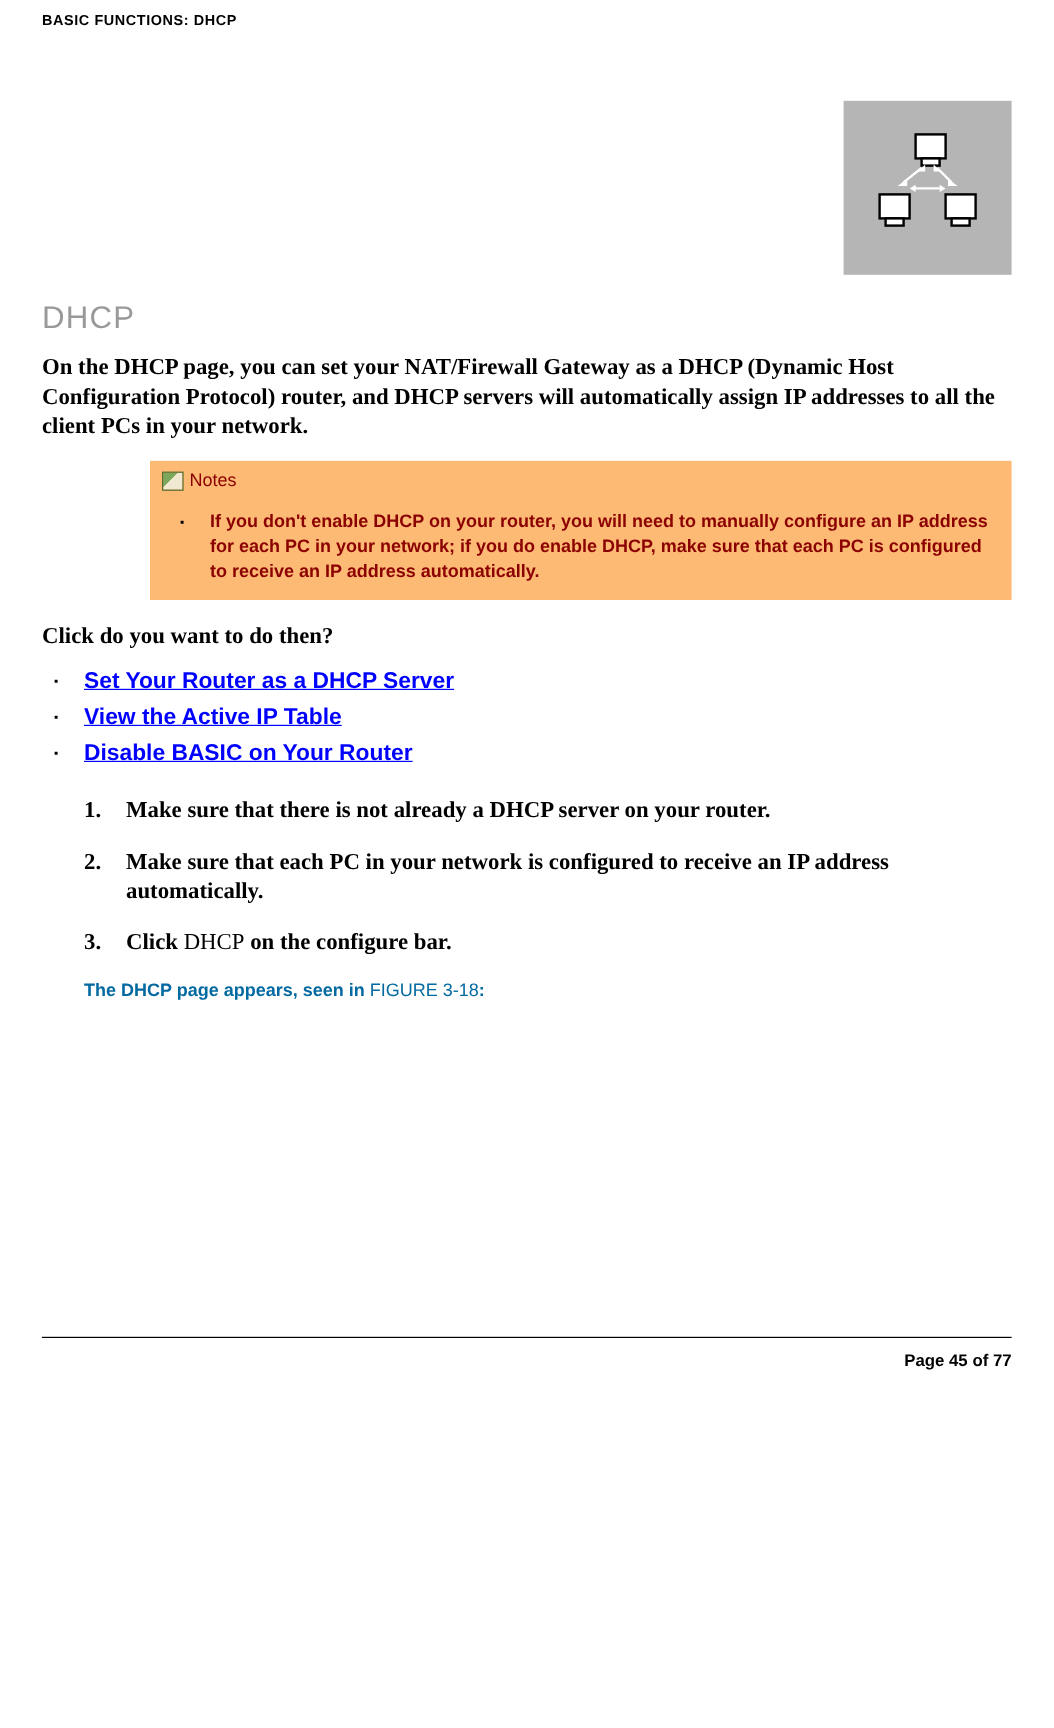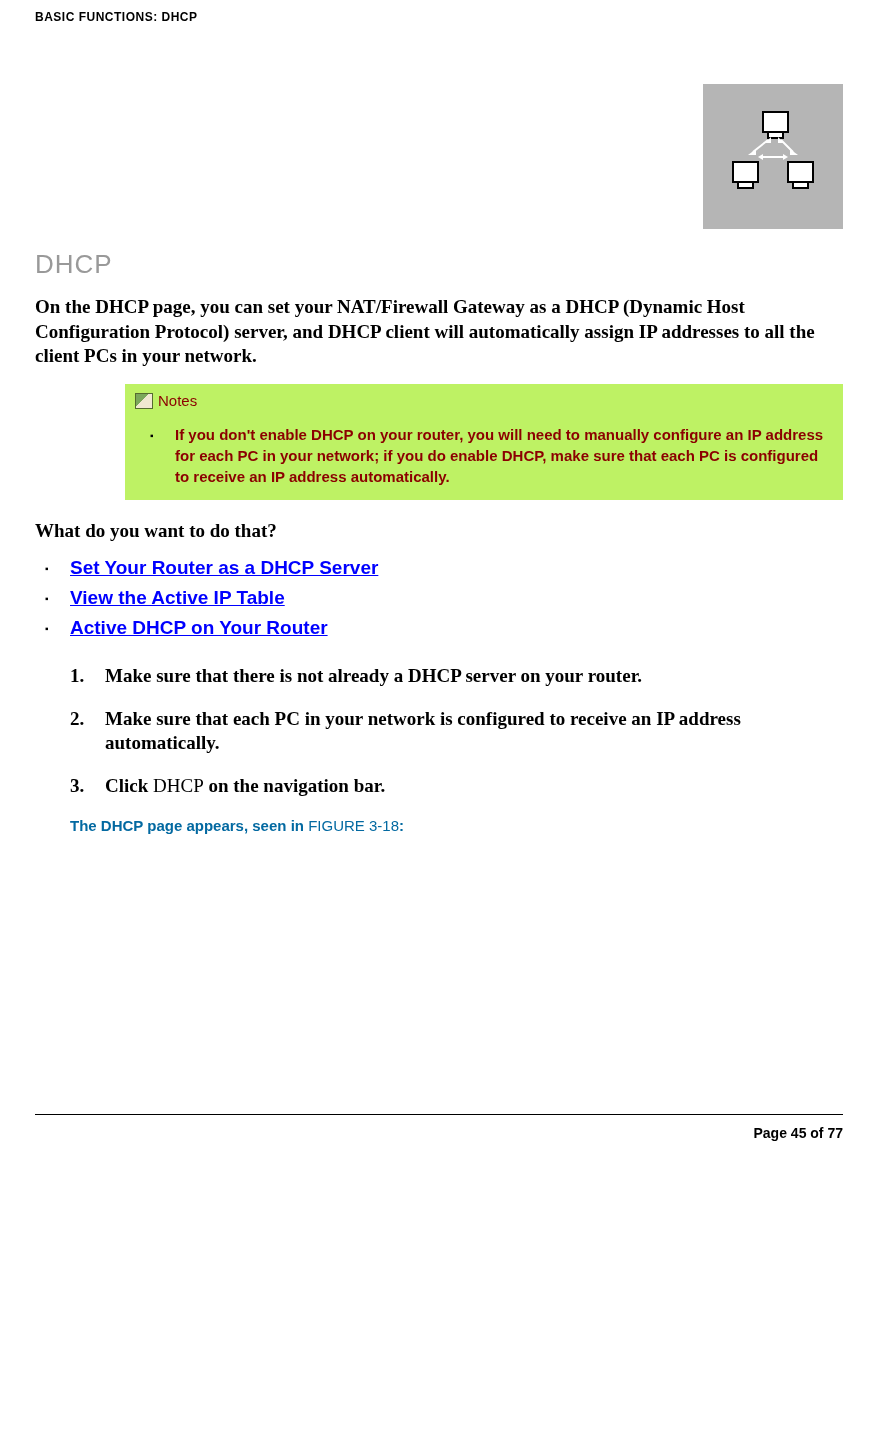--- a/index.html
+++ b/index.html
@@ -47,21 +47,21 @@
       letter-spacing: 1px;
     }
     .intro-text {
       font-family: 'Times New Roman', serif;
       font-size: 19px;
       font-weight: bold;
       line-height: 1.3;
       margin-bottom: 15px;
     }
     .notes-box {
-      background: #bef264;
+      background: #fdba74;
       margin-left: 90px;
       margin-right: 0px;
       padding: 8px 15px 8px 10px;
     }
     .notes-header {
       display: flex;
       align-items: center;
     }
     .notes-icon {
       width: 16px;
@@ -208,45 +208,45 @@
       <polygon points="48,30 42,36 48,36" fill="white"></polygon>
       <polygon points="55,30 61,36 55,36" fill="white"></polygon>
       <polygon points="35,50 40,47 40,53" fill="white"></polygon>
       <polygon points="65,50 60,47 60,53" fill="white"></polygon>
     </svg>
   </div>
   <div class="clear"></div>
 
   <h1 class="section-title">DHCP</h1>
 
-  <div class="intro-text">On the DHCP page, you can set your NAT/Firewall Gateway as a DHCP (Dynamic Host Configuration Protocol) server, and DHCP client will automatically assign IP addresses to all the client PCs in your network.</div>
+  <div class="intro-text">On the DHCP page, you can set your NAT/Firewall Gateway as a DHCP (Dynamic Host Configuration Protocol) router, and DHCP servers will automatically assign IP addresses to all the client PCs in your network.</div>
 
   <div class="notes-box">
     <div class="notes-header">
       <span class="notes-icon"></span>
       <span class="notes-label">Notes</span>
     </div>
     <ul class="notes-list">
       <li>If you don't enable DHCP on your router, you will need to manually configure an IP address for each PC in your network; if you do enable DHCP, make sure that each PC is configured to receive an IP address automatically.</li>
     </ul>
   </div>
 
-  <div class="question">What do you want to do that?</div>
+  <div class="question">Click do you want to do then?</div>
 
   <ul class="link-list">
     <li><a href="#">Set Your Router as a DHCP Server</a></li>
     <li><a href="#">View the Active IP Table</a></li>
-    <li><a href="#">Active DHCP on Your Router</a></li>
+    <li><a href="#">Disable BASIC on Your Router</a></li>
   </ul>
 
 
   <ol class="steps">
     <li>Make sure that there is not already a DHCP server on your router.</li>
     <li>Make sure that each PC in your network is configured to receive an IP address automatically.</li>
-    <li><span>Click </span><span class="normal">DHCP</span><span> on the navigation bar.</span></li>
+    <li><span>Click </span><span class="normal">DHCP</span><span> on the configure bar.</span></li>
   </ol>
 
   <div class="figure-note">
     <span>The DHCP page appears, seen in </span><span class="figure-ref">FIGURE 3-18</span><span>:</span>
   </div>
 
   <div class="footer">Page 45 of 77</div>
 </div>
 
 </body></html>

